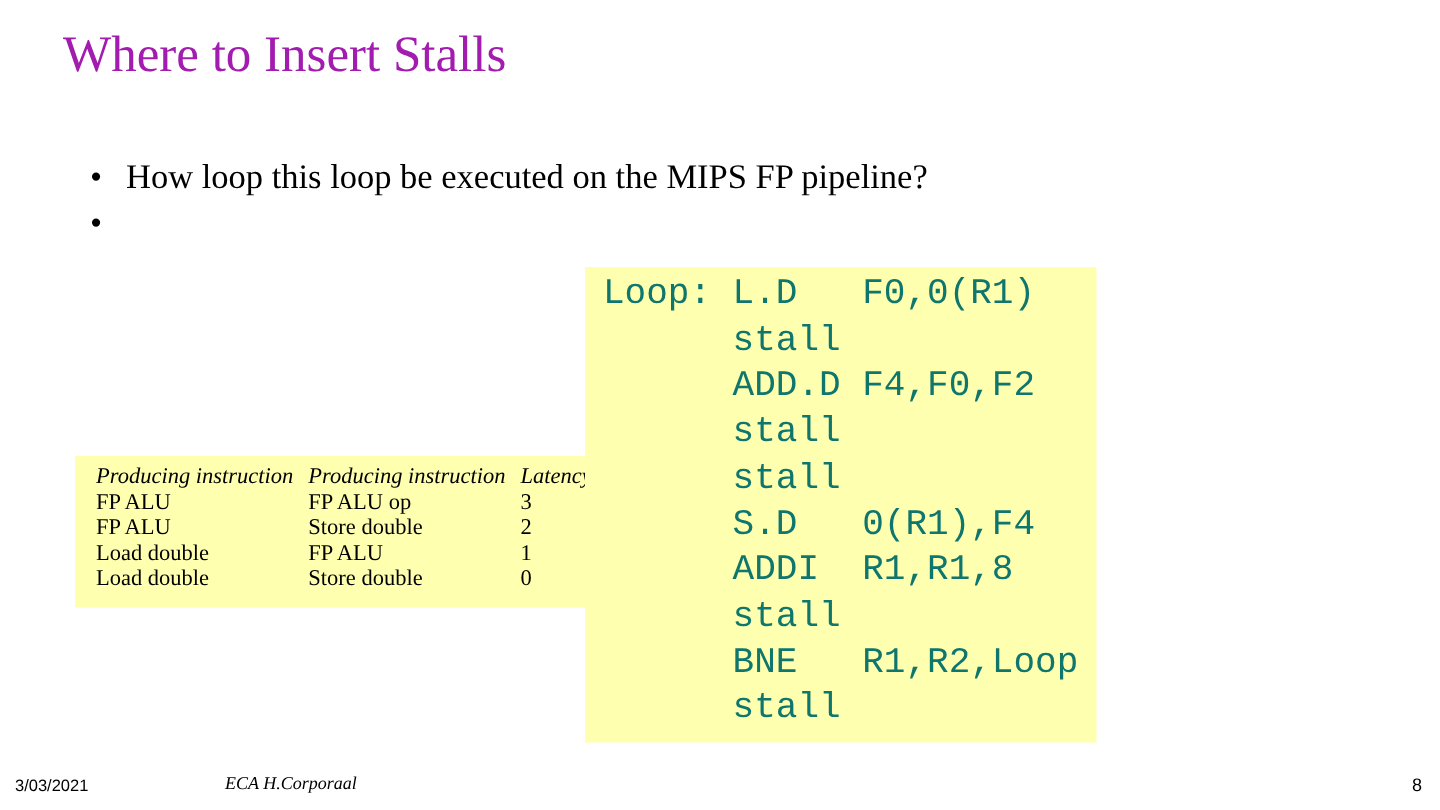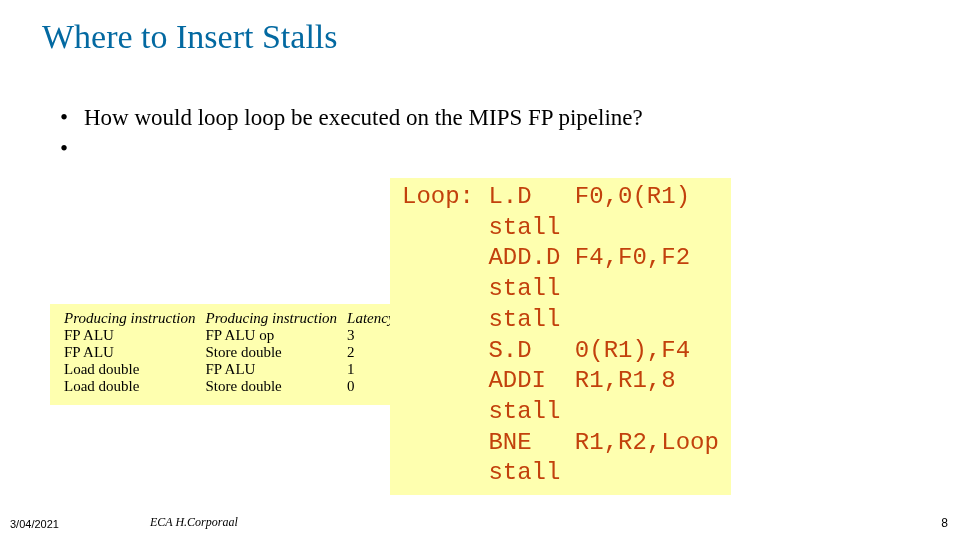--- a/index.html
+++ b/index.html
@@ -9,21 +9,21 @@
     background: #ffffff;
     font-family: "Times New Roman", Times, serif;
     position: relative;
     overflow: hidden;
   }
   .title {
     position: absolute;
     top: 18px;
     left: 42px;
     font-size: 34px;
-    color: #0369a1;
+    color: #a21caf;
     font-weight: normal;
   }
   .bullet-list {
     position: absolute;
     top: 104px;
     left: 60px;
     font-size: 23px;
     color: #000000;
     line-height: 1.25;
   }
@@ -55,21 +55,21 @@
     font-style: italic;
   }
   .code-block {
     position: absolute;
     top: 178px;
     left: 390px;
     background: #feffaf;
     padding: 4px 12px 6px 12px;
     font-family: "Courier New", Courier, monospace;
     font-size: 24px;
-    color: #c2410c;
+    color: #0f766e;
     line-height: 1.28;
     white-space: pre;
   }
   .footer-date {
     position: absolute;
     left: 10px;
     bottom: 10px;
     font-family: Arial, sans-serif;
     font-size: 11px;
     color: #000;
@@ -94,21 +94,21 @@
   }
 </style>
 </head>
 <body>
 
 <h1 class="title">Where to Insert Stalls</h1>
 
 <div class="bullet-list">
   <div class="row">
     <span class="bullet">•</span>
-    <span>How would loop loop be executed on the MIPS FP pipeline?</span>
+    <span>How loop this loop be executed on the MIPS FP pipeline?</span>
   </div>
   <div class="row">
     <span class="bullet">•</span>
   </div>
 </div>
 
 <table class="latency-table">
   <tbody>
       <tr>
     <td class="hdr"><span>Producing
@@ -145,15 +145,15 @@
 <span>      stall</span>
 <span>      ADD.D F4,F0,F2</span>
 <span>      stall</span>
 <span>      stall</span>
 <span>      S.D   0(R1),F4</span>
 <span>      ADDI  R1,R1,8</span>
 <span>      stall</span>
 <span>      BNE   R1,R2,Loop</span>
 <span>      stall</span></div>
 
-<div class="footer-date">3/04/2021</div>
+<div class="footer-date">3/03/2021</div>
 <div class="footer-credit">ECA  H.Corporaal</div>
 <div class="footer-page">8</div>
 
 </body></html>

